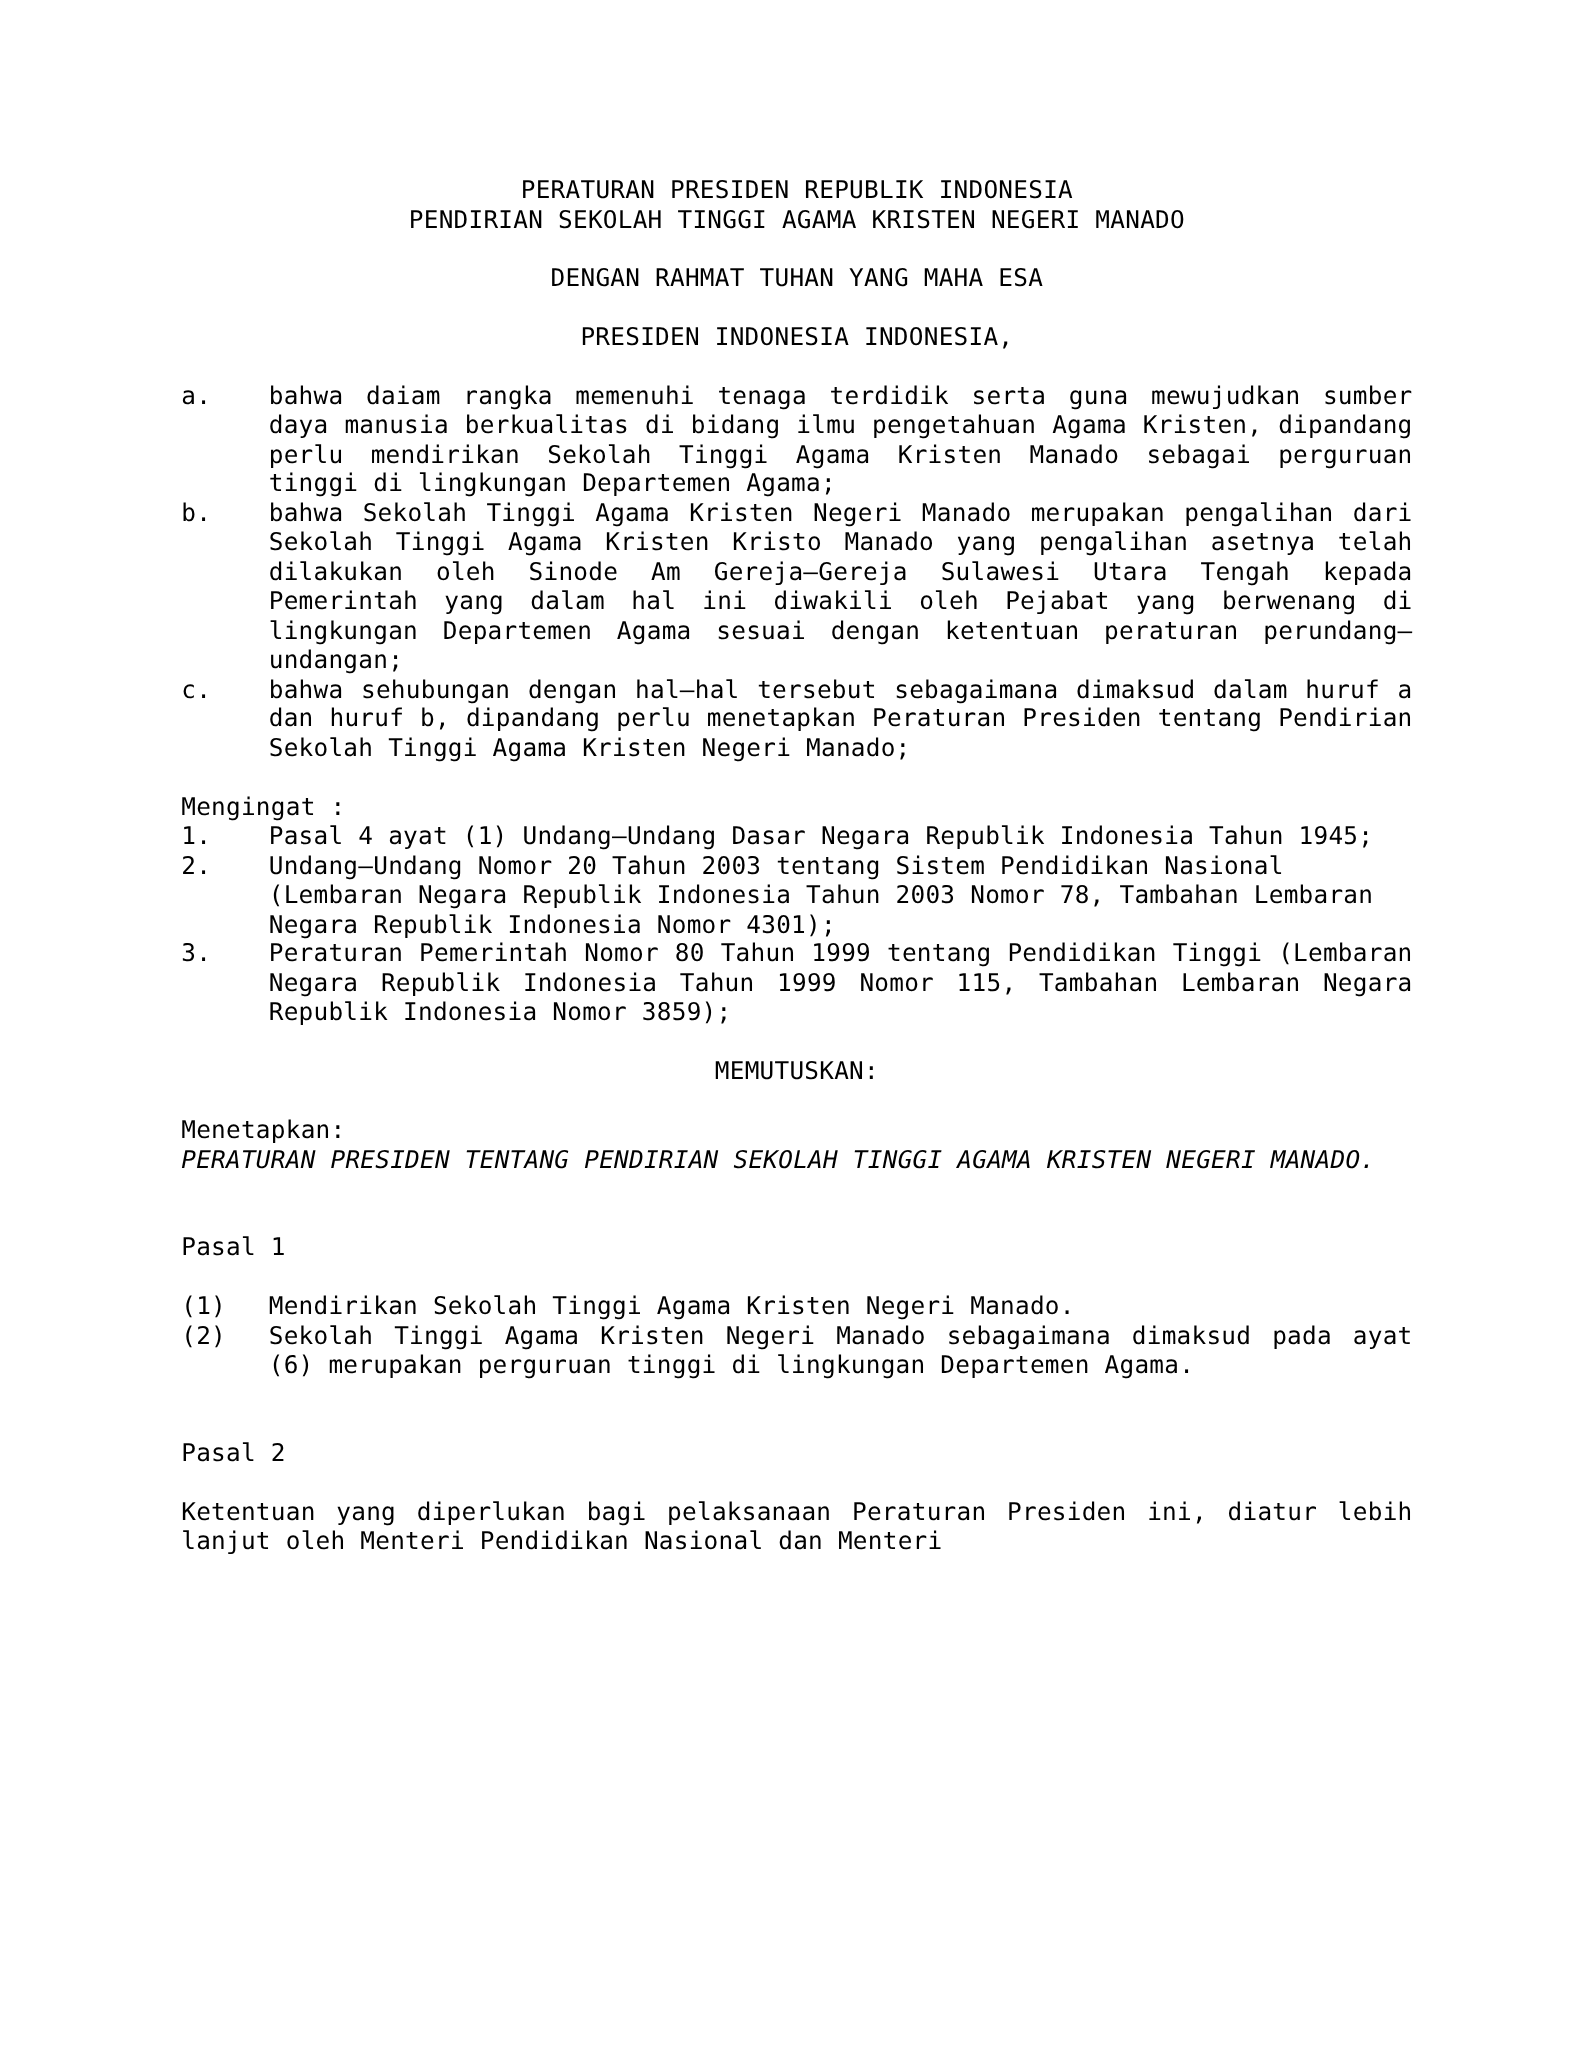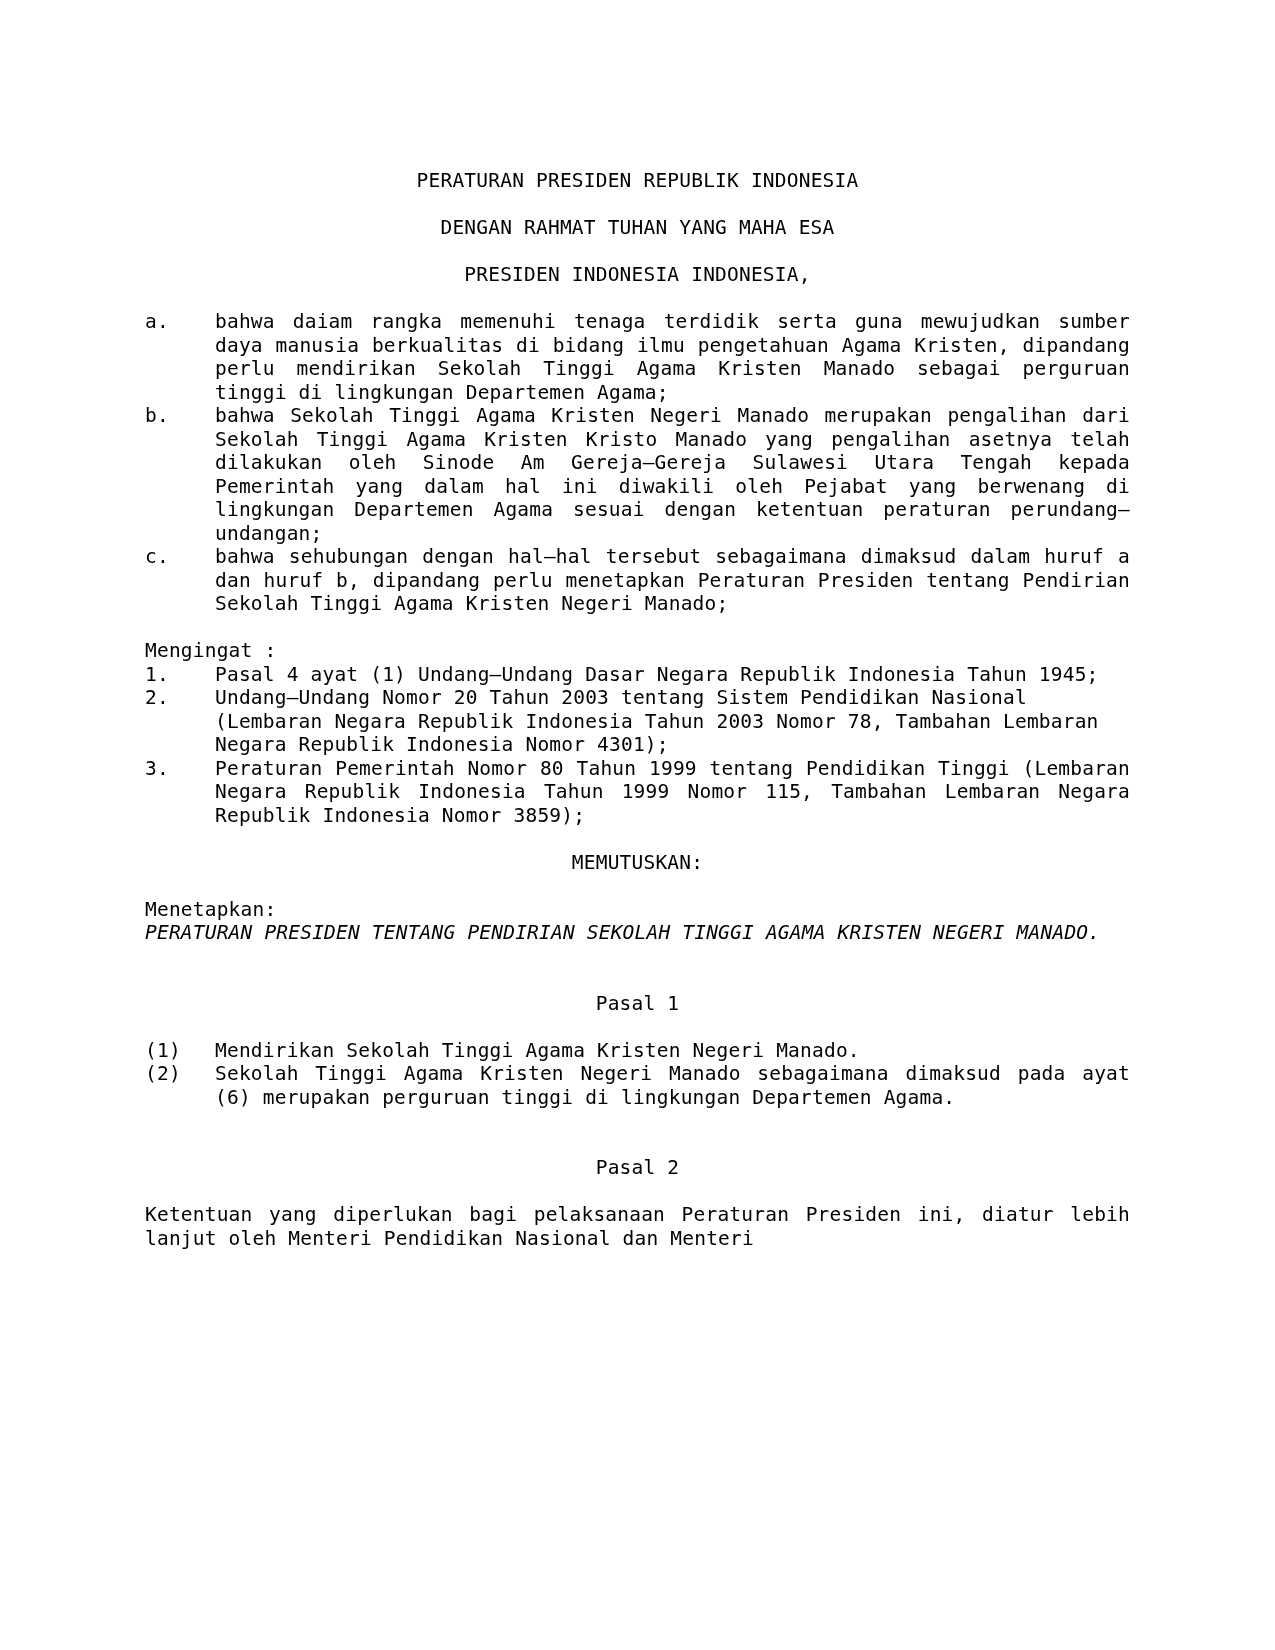--- a/index.html
+++ b/index.html
@@ -12,21 +12,20 @@
     height: 1650px;
     font-family: "DejaVu Sans Mono", "Liberation Mono", monospace;
     color: #000000;
   }
   .page {
     position: relative;
     width: 1275px;
     height: 1165px;
     box-sizing: border-box;
     padding: 140px 145px 0 145px;
-    margin-top: 29px;
   }
   .doc {
     font-size: 19.5px;
     line-height: 23.5px;
     letter-spacing: 0.2px;
   }
   .center {
     text-align: center;
   }
   .title-block {
@@ -63,32 +62,33 @@
   }
   .para-just {
     text-align: justify;
     text-justify: inter-word;
   }
   .para-left {
     text-align: left;
     font-style: italic;
   }
   .pasal-head {
-    text-align: center;
+    text-align: left;
     white-space: pre;
   }
 </style>
 </head>
 <body>
 
 <div class="page">
   <div class="doc">
 
     <div class="title-block">
       <div class="title-line">PERATURAN PRESIDEN REPUBLIK INDONESIA</div>
+      <div class="title-line">PENDIRIAN SEKOLAH TINGGI AGAMA KRISTEN NEGERI MANADO</div>
     </div>
 
     <div class="gap-sm"></div>
 
     <div class="center">DENGAN RAHMAT TUHAN YANG MAHA ESA</div>
 
     <div class="gap-sm"></div>
 
     <div class="center">PRESIDEN INDONESIA INDONESIA,</div>
 

